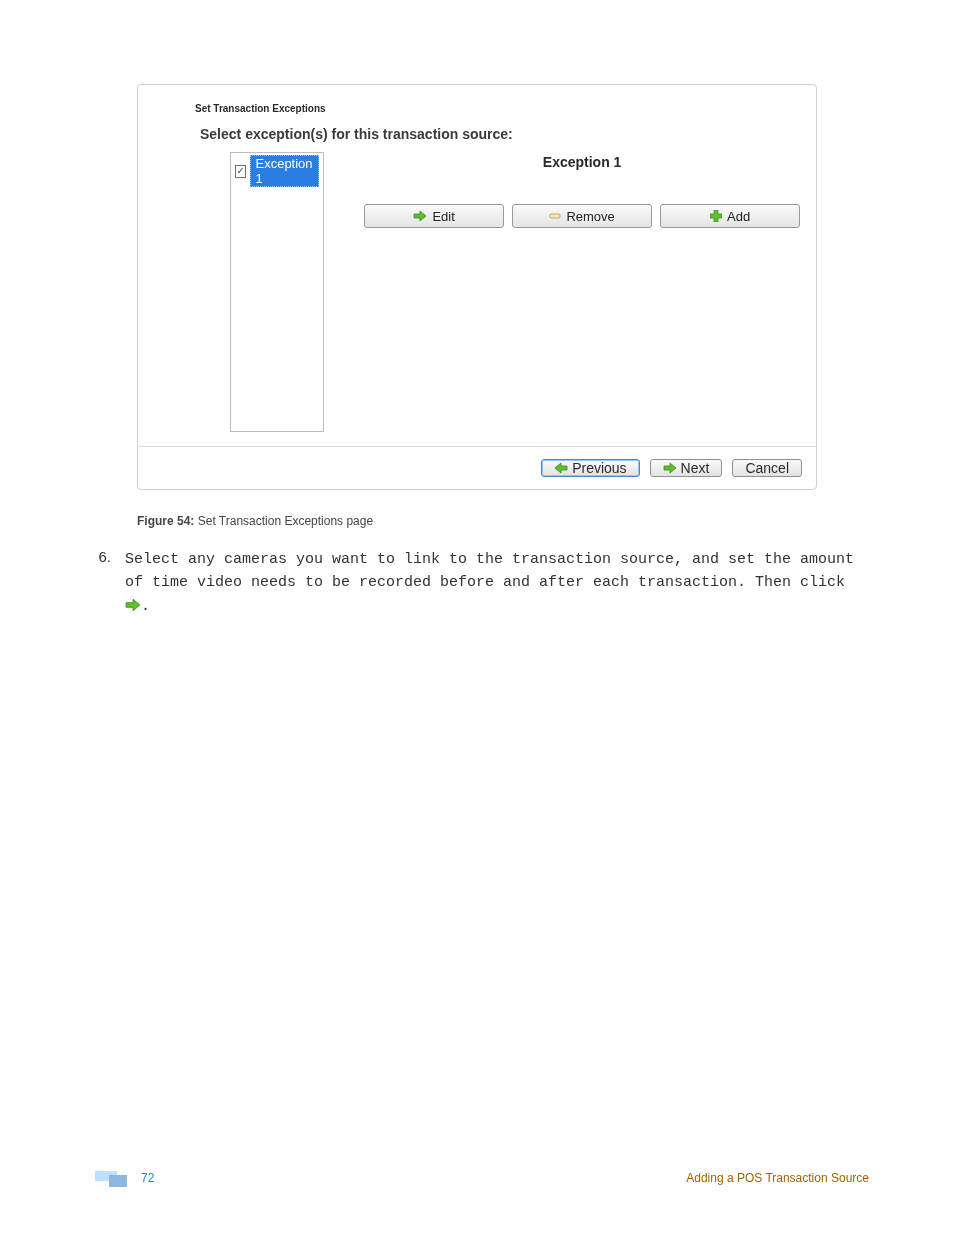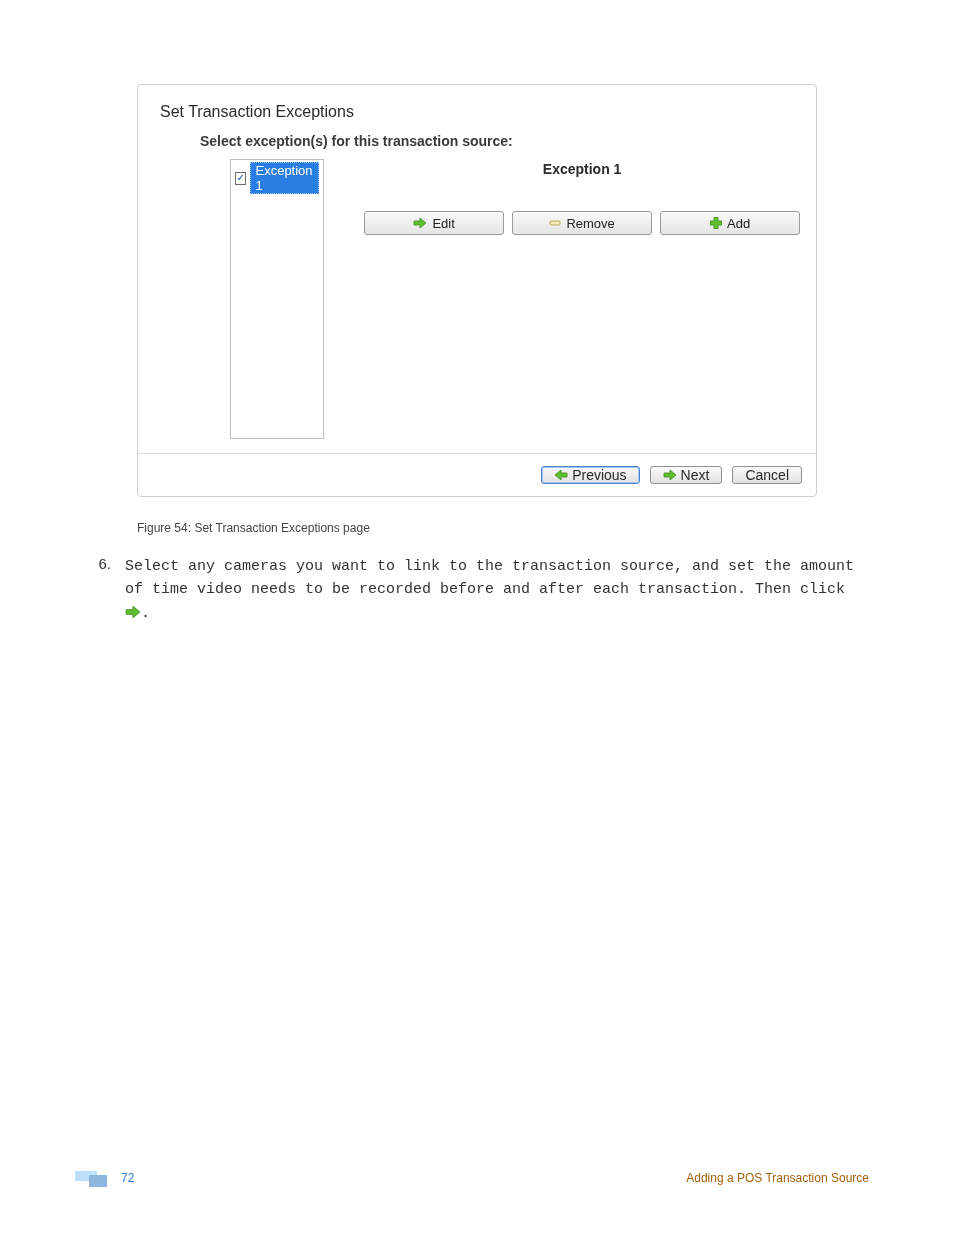--- a/index.html
+++ b/index.html
@@ -39,24 +39,25 @@
   }
   .titlebar-close {
     font-size: 16px;
     color: #555;
     cursor: pointer;
   }
   .dialog-body {
     padding: 18px 22px 14px 22px;
   }
   .section-heading {
-    font-weight: 400;
-    font-size: 16px;
+    font-weight: 700;
+    font-size: 10px;
     color: #2a2a2a;
     margin-bottom: 12px;
+    margin-left: 35px;
   }
   .instruction {
     font-size: 14px;
     color: #3a3a3a;
     margin: 0 0 10px 40px;
     font-weight: bold;
   }
   .main-row {
     display: flex;
     gap: 40px;
@@ -144,21 +145,21 @@
   .footer-btn.default {
     border-color: #4a86d0;
     box-shadow: 0 0 0 1px #9dc4f5 inset;
   }
   .figure-caption {
     margin-left: 52px;
     margin-top: 24px;
     font-size: 12px;
     color: #444;
   }
-  .figure-caption .bold { font-weight: 400; }
+  .figure-caption .bold { font-weight: 700; }
   .ol-item {
     display: flex;
     margin-top: 20px;
     gap: 14px;
   }
   .ol-num {
     width: 26px;
     text-align: right;
     font-size: 15px;
     color: #333;
@@ -170,21 +171,21 @@
     line-height: 1.55;
     font-family: Liberation Mono, monospace;
   }
   .inline-icon {
     display: inline-block;
     vertical-align: -2px;
   }
   .page-footer {
     position: absolute;
     bottom: 48px;
-    left: 75px;
+    left: 95px;
     right: 85px;
     display: flex;
     justify-content: space-between;
     align-items: center;
     font-size: 12px;
   }
   .page-num {
     display: flex;
     align-items: center;
     gap: 8px;

